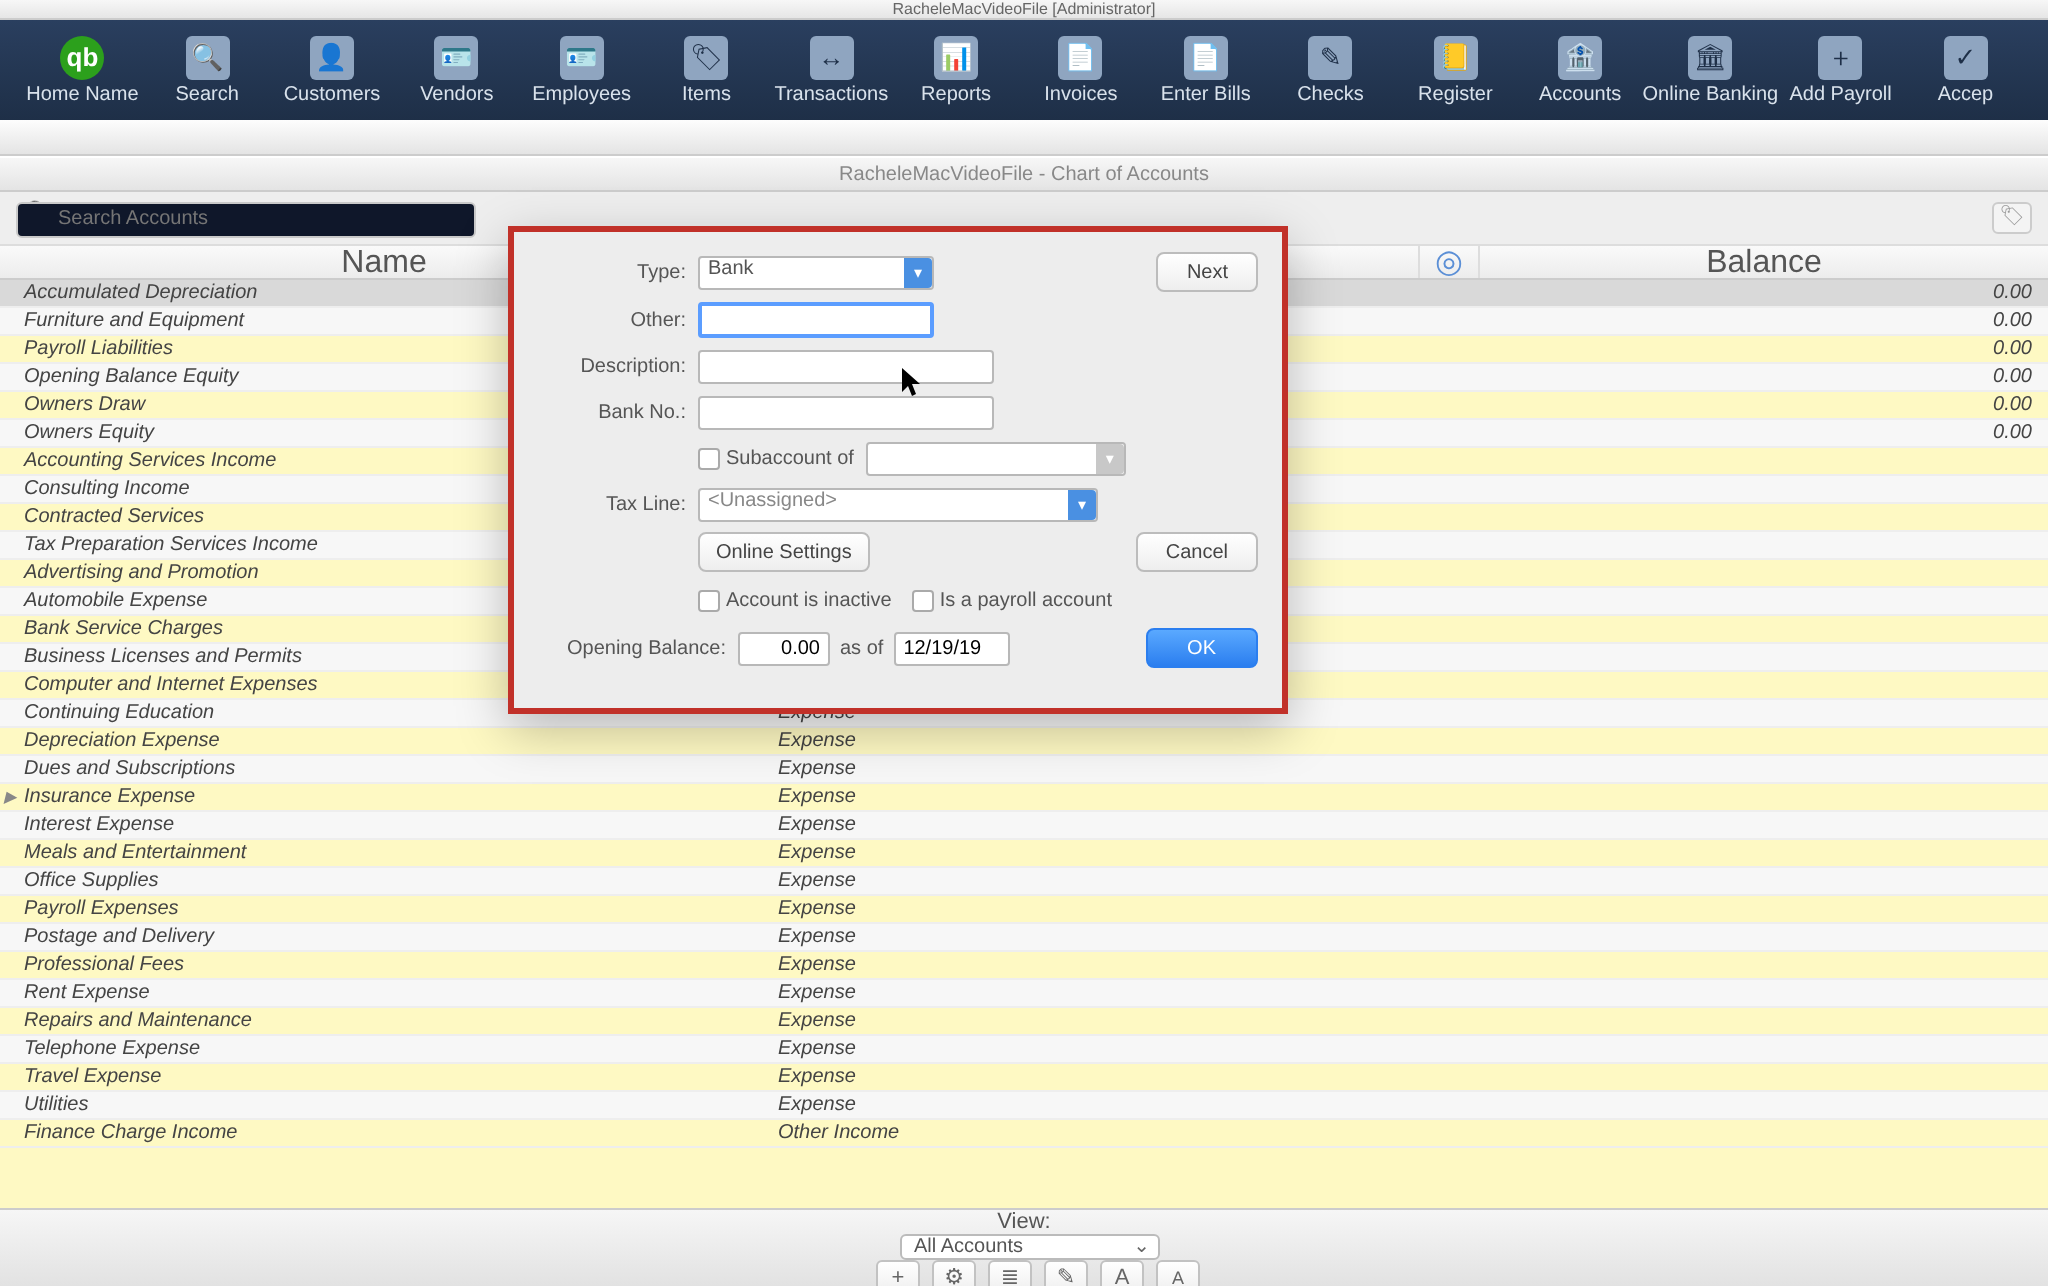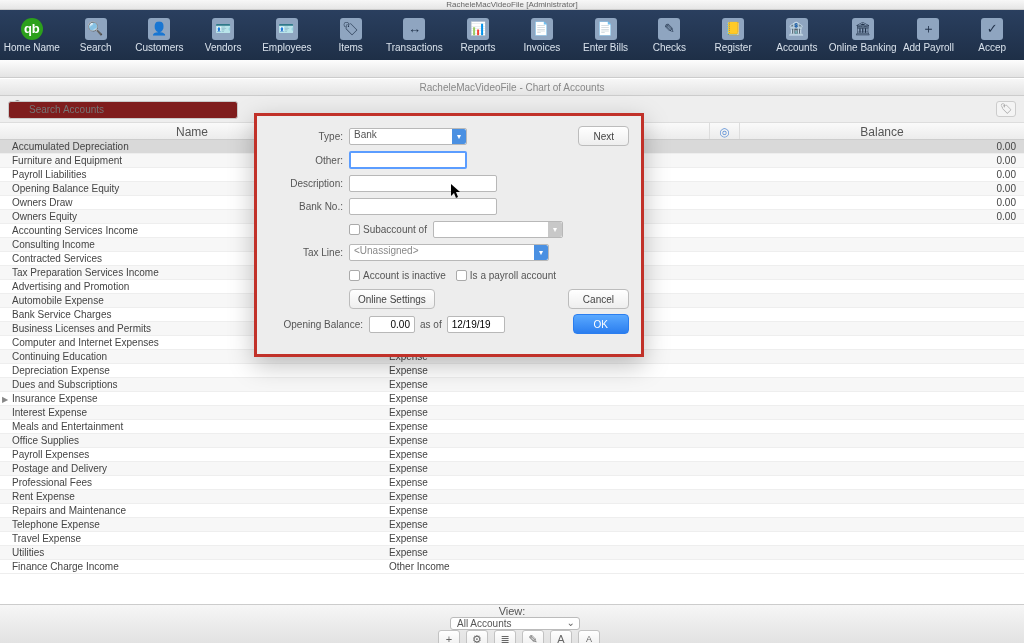--- a/index.html
+++ b/index.html
@@ -2,46 +2,46 @@
 <html><head>
 <meta charset="utf-8">
 <style>
   * { box-sizing: border-box; margin: 0; padding: 0; font-family: -apple-system, "Helvetica Neue", Arial, sans-serif; }
   html, body { width: 1024px; height: 643px; overflow: hidden; background: #e8e8e8; }
   
   
   .mac-menubar { height: 10px; background: linear-gradient(#f7f7f7,#e6e6e6); border-bottom:1px solid #ccc; font-size:8px; color:#666; text-align:center; line-height:10px;}
   
   
-  .toolbar { height: 50px; background: linear-gradient(#2a3f5f,#1e2f47); display:flex; align-items:center; padding:0 0; color:#d9e2ec; font-size:10px; }
+  .toolbar { height: 50px; background: linear-gradient(#2a3f5f,#1e2f47); display:flex; align-items:center; padding:0 10px; color:#d9e2ec; font-size:10px; }
   .toolbar-item { display:flex; flex-direction:column; align-items:center; justify-content:center; flex:1; cursor:pointer; }
   .toolbar-item .icon { width:22px; height:22px; background:#8fa5c0; border-radius:3px; margin-bottom:2px; display:flex; align-items:center; justify-content:center; font-size:13px; color:#1e2f47;}
   .toolbar-item.qb .icon { background:#2ca01c; color:#fff; border-radius:50%; font-weight:bold;}
   .toolbar-item span.lbl { white-space:nowrap; }
   
   
   .win-gray { height:18px; background:linear-gradient(#fdfdfd,#e4e4e4); border-bottom:1px solid #ccc; }
   .win-gray2 { height:18px; background:linear-gradient(#f7f7f7,#e4e4e4); border-top:1px solid #fff; border-bottom:1px solid #ccc; text-align:center; font-size:10px; color:#888; line-height:18px;}
   
   
   .search-row { height:26px; background:#eee; display:flex; align-items:center; padding:0 8px;}
-  .search-input { width:230px; height:18px; border:1px solid #c9c9c9; border-radius:3px; background:#7f1d1d; font-size:10px; padding:0 6px 0 20px; color:#999; position:relative;}
+  .search-input { width:230px; height:18px; border:1px solid #c9c9c9; border-radius:3px; background:#0f172a; font-size:10px; padding:0 6px 0 20px; color:#999; position:relative;}
   .search-wrap { position:relative; }
   .search-wrap::before { content:"🔍"; position:absolute; left:5px; top:1px; font-size:10px; color:#aaa;}
   .tag-icon { margin-left:auto; width:20px; height:16px; border:1px solid #ccc; border-radius:3px; background:#f4f4f4; font-size:10px; text-align:center; line-height:14px; color:#999;}
   
   
-  .cols { height:18px; background:linear-gradient(#fafafa,#ececec); border-top:1px solid #ddd; border-bottom:1px solid #ccc; display:flex; font-size:12px; color:#555; }
+  .cols { height:18px; background:linear-gradient(#fafafa,#ececec); border-top:1px solid #ddd; border-bottom:1px solid #ccc; display:flex; font-size:16px; color:#555; }
   .col-name { width:385px; text-align:center; line-height:18px; border-right:1px solid #ddd;}
   .col-type { width:325px; text-align:center; line-height:18px; border-right:1px solid #ddd;}
   .col-flag { width:30px; text-align:center; line-height:18px; border-right:1px solid #ddd; color:#5b8fd6;}
   .col-bal { flex:1; text-align:center; line-height:18px;}
   
   
-  .grid { height:464px; overflow:hidden; background:#ffffff; font-size:10px; color:#444; }
+  .grid { height:464px; overflow:hidden; background:#fef9c3; font-size:10px; color:#444;font-style:italic; }
   .row { display:flex; height:14px; line-height:14px; border-bottom:1px solid #eee;}
   .row:nth-child(even){ background:#f7f7f7;}
   .row.sel { background:#d9d9d9;}
   .c-name { width:385px; padding-left:12px; white-space:nowrap; overflow:hidden;}
   .c-type { width:325px; padding-left:4px;}
   .c-flag { width:30px;}
   .c-bal { flex:1; text-align:right; padding-right:8px;}
   .disclosure { display:inline-block; width:8px; color:#888; font-size:8px; margin-left:-10px; margin-right:2px;}
   
   
@@ -396,31 +396,31 @@
       </div>
     </div>
     <div class="frow">
       <div class="flabel">Tax Line:</div>
       <div class="finput sel" style="width:200px;position:relative;color:#888">
         <span>&lt;Unassigned&gt;</span><span class="sel-caret">▾</span>
       </div>
     </div>
     <div class="frow">
       <div class="flabel"></div>
+      <button class="dlg-btn" style="padding:0 8px">Online Settings</button>
+      <div style="flex:1"></div>
+      <button class="dlg-btn">Cancel</button>
+    </div>
+    <div class="frow">
+      <div class="flabel"></div>
       <span class="fcheck"></span>
       <span>Account is inactive</span>
       <span style="width:10px"></span>
       <span class="fcheck"></span>
       <span>Is a payroll account</span>
-    </div>
-    <div class="frow">
-      <div class="flabel"></div>
-      <button class="dlg-btn" style="padding:0 8px">Online Settings</button>
-      <div style="flex:1"></div>
-      <button class="dlg-btn">Cancel</button>
     </div>
     <div class="frow" style="margin-bottom:0">
       <div class="flabel" style="width:100px">Opening Balance:</div>
       <input class="finput" style="width: 46px; text-align: right;" value="0.00">
       <span style="margin:0 5px">as of</span>
       <input class="finput" style="width: 58px;" value="12/19/19">
       <div style="flex:1"></div>
       <button class="dlg-btn primary">OK</button>
     </div>
   </div>

